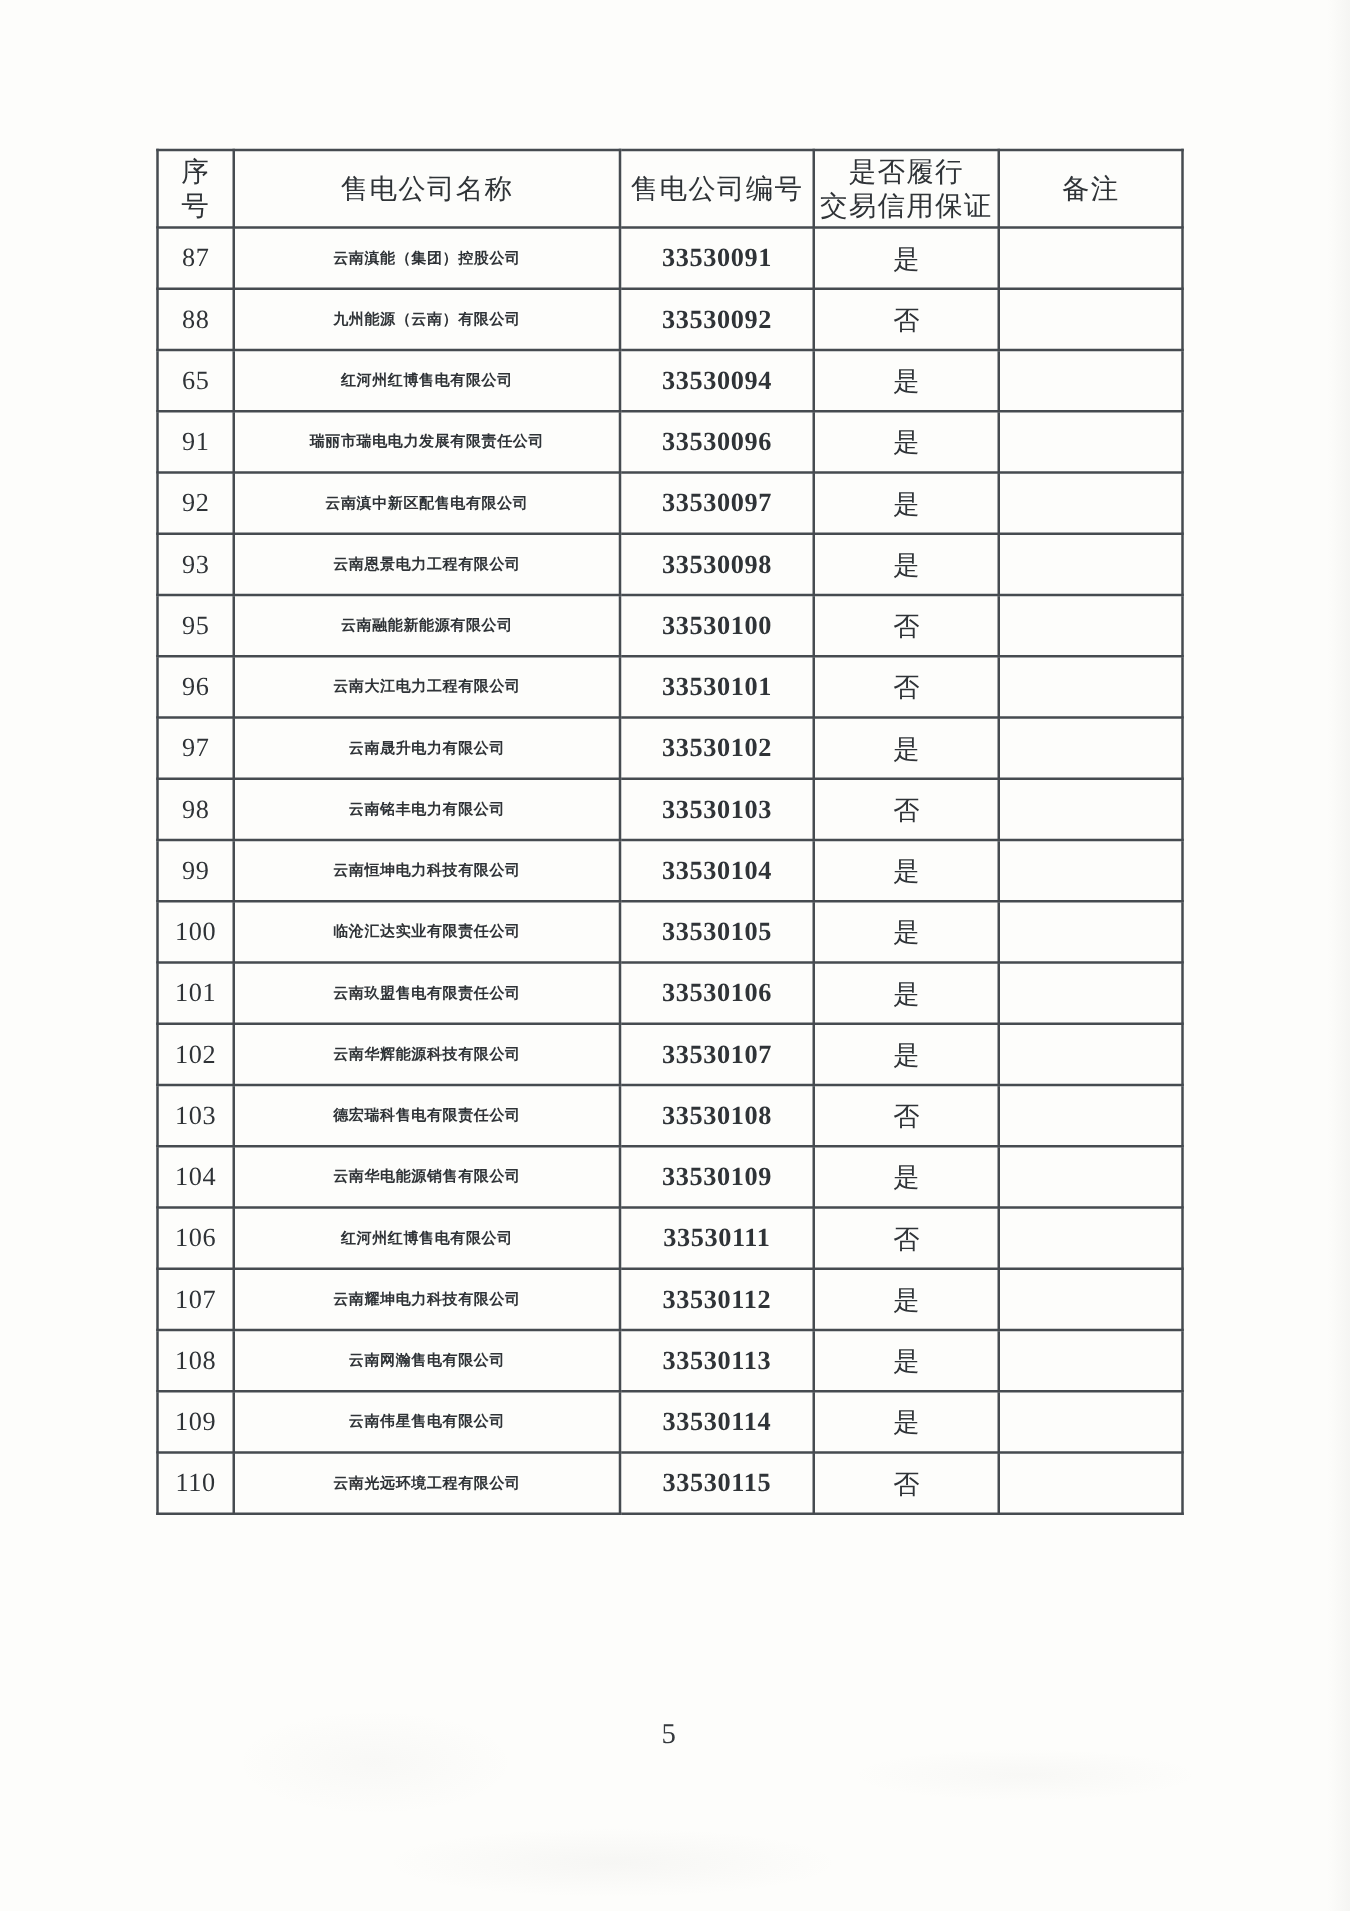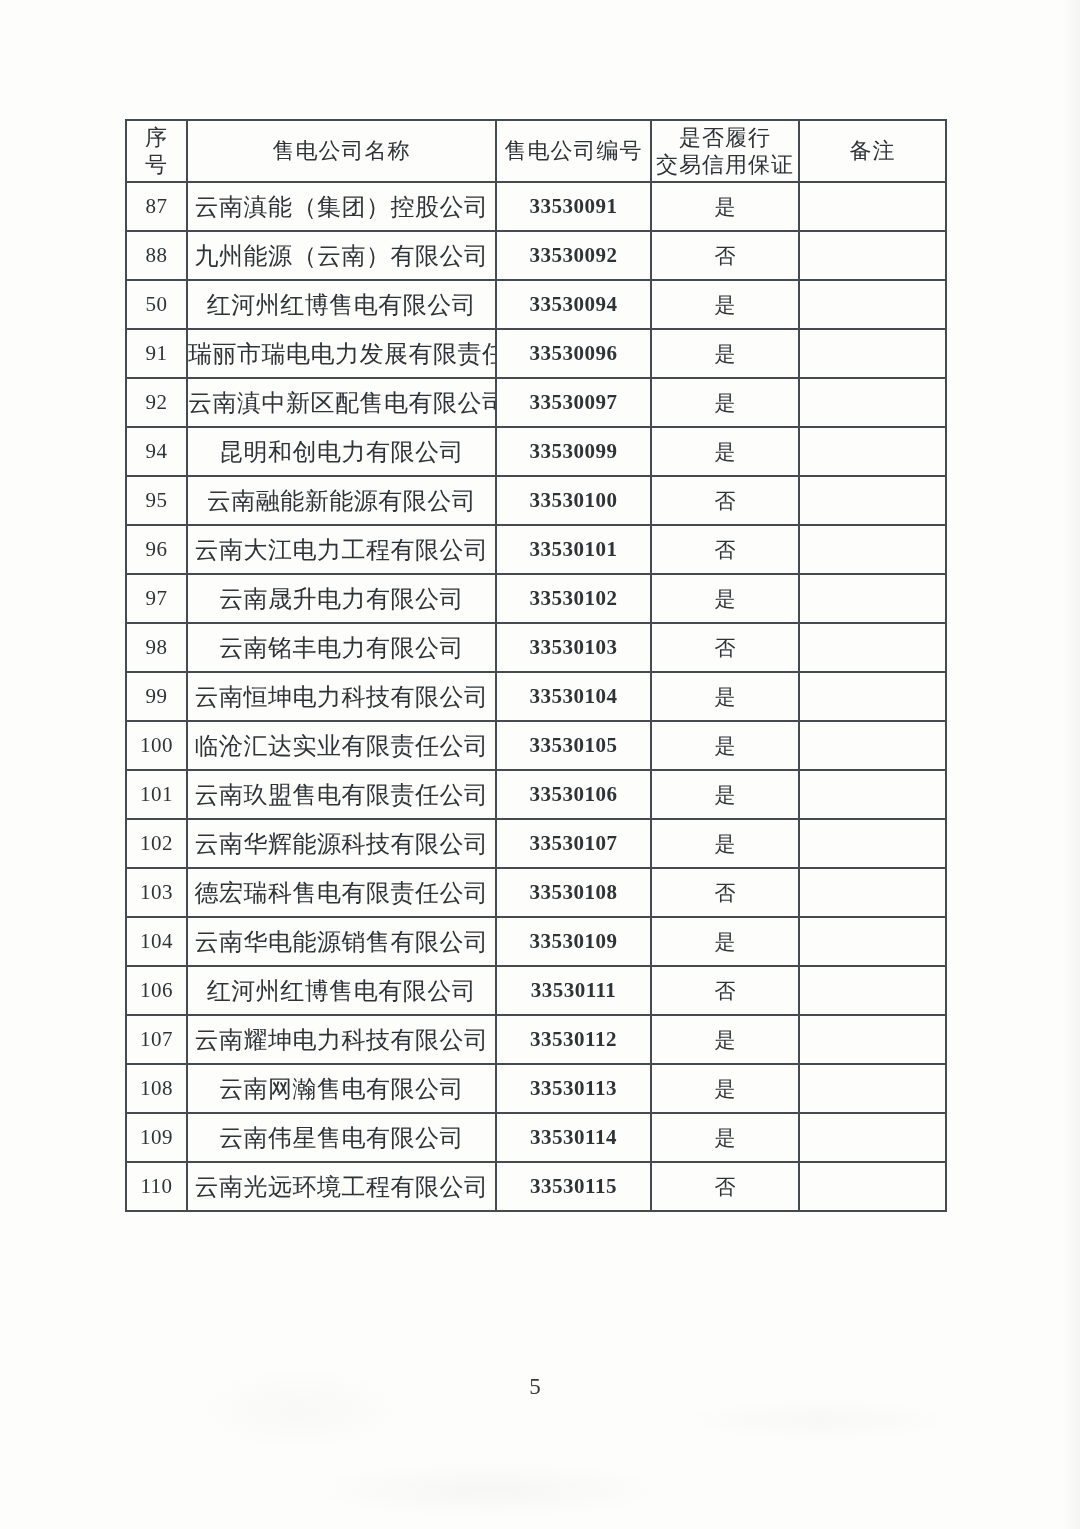--- a/index.html
+++ b/index.html
@@ -36,21 +36,21 @@
   }
   .company-table thead tr { height: 62px; }
   .company-table tbody tr { height: 49px; }
   .company-table th {
     font-size: 22px;
     white-space: pre-line;
     line-height: 1.25;
     letter-spacing: 1px;
   }
   td.cell-no   { font-size: 21px; letter-spacing: 0.5px; }
-  td.cell-name { font-size: 24px; letter-spacing: 0.5px; white-space: nowrap; }
+  td.cell-name { font-size: 12px; letter-spacing: 0.5px; white-space: nowrap; font-weight: bold; }
   td.cell-code { font-size: 21px; letter-spacing: 0.5px; font-weight: bold; }
   td.cell-guarantee { font-size: 21px; }
   td.cell-remark { font-size: 21px; }
   .page-number {
     position: absolute;
     left: 125px; top: 1374px;
     width: 820px;
     text-align: center;
     font-size: 23px;
     color: #35393d;
@@ -91,21 +91,21 @@
 
     <tr>
       <td class="cell-no">88</td>
       <td class="cell-name">九州能源（云南）有限公司</td>
       <td class="cell-code">33530092</td>
       <td class="cell-guarantee">否</td>
       <td class="cell-remark"></td>
     </tr>
 
     <tr>
-      <td class="cell-no">50</td>
+      <td class="cell-no">65</td>
       <td class="cell-name">红河州红博售电有限公司</td>
       <td class="cell-code">33530094</td>
       <td class="cell-guarantee">是</td>
       <td class="cell-remark"></td>
     </tr>
 
 
     <tr>
       <td class="cell-no">91</td>
       <td class="cell-name">瑞丽市瑞电电力发展有限责任公司</td>
@@ -115,28 +115,28 @@
     </tr>
 
     <tr>
       <td class="cell-no">92</td>
       <td class="cell-name">云南滇中新区配售电有限公司</td>
       <td class="cell-code">33530097</td>
       <td class="cell-guarantee">是</td>
       <td class="cell-remark"></td>
     </tr>
 
-
-    <tr>
-      <td class="cell-no">94</td>
-      <td class="cell-name">昆明和创电力有限公司</td>
-      <td class="cell-code">33530099</td>
-      <td class="cell-guarantee">是</td>
-      <td class="cell-remark"></td>
-    </tr>
+    <tr>
+      <td class="cell-no">93</td>
+      <td class="cell-name">云南恩景电力工程有限公司</td>
+      <td class="cell-code">33530098</td>
+      <td class="cell-guarantee">是</td>
+      <td class="cell-remark"></td>
+    </tr>
+
 
     <tr>
       <td class="cell-no">95</td>
       <td class="cell-name">云南融能新能源有限公司</td>
       <td class="cell-code">33530100</td>
       <td class="cell-guarantee">否</td>
       <td class="cell-remark"></td>
     </tr>
 
     <tr>

